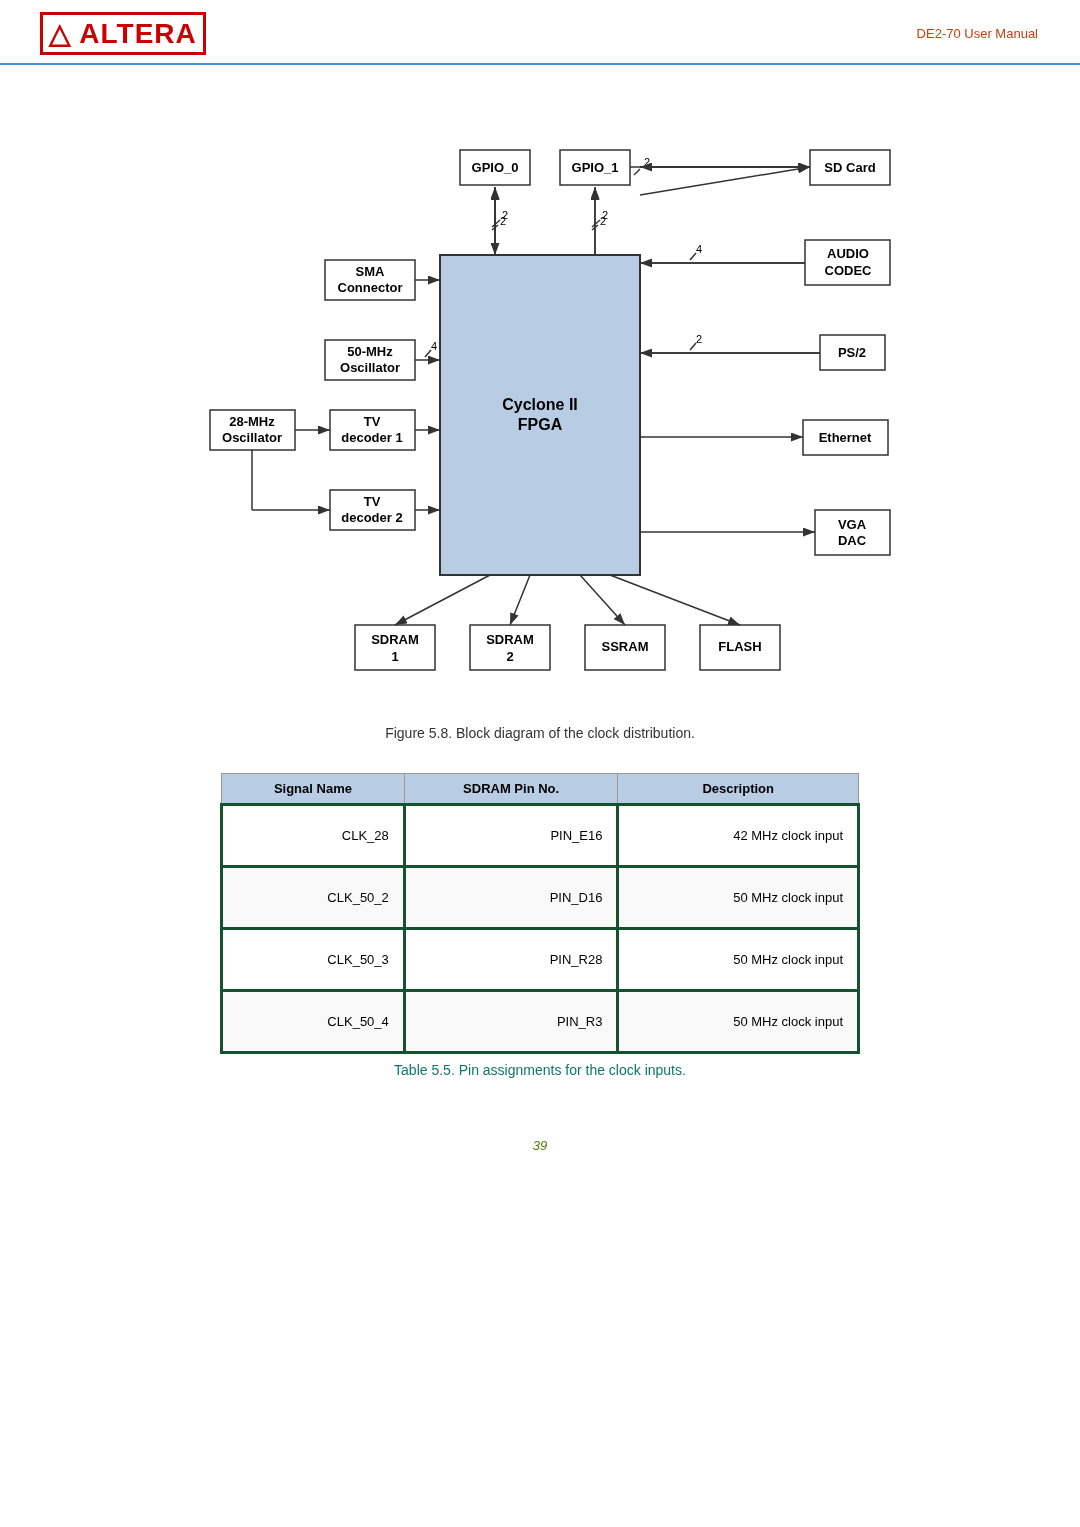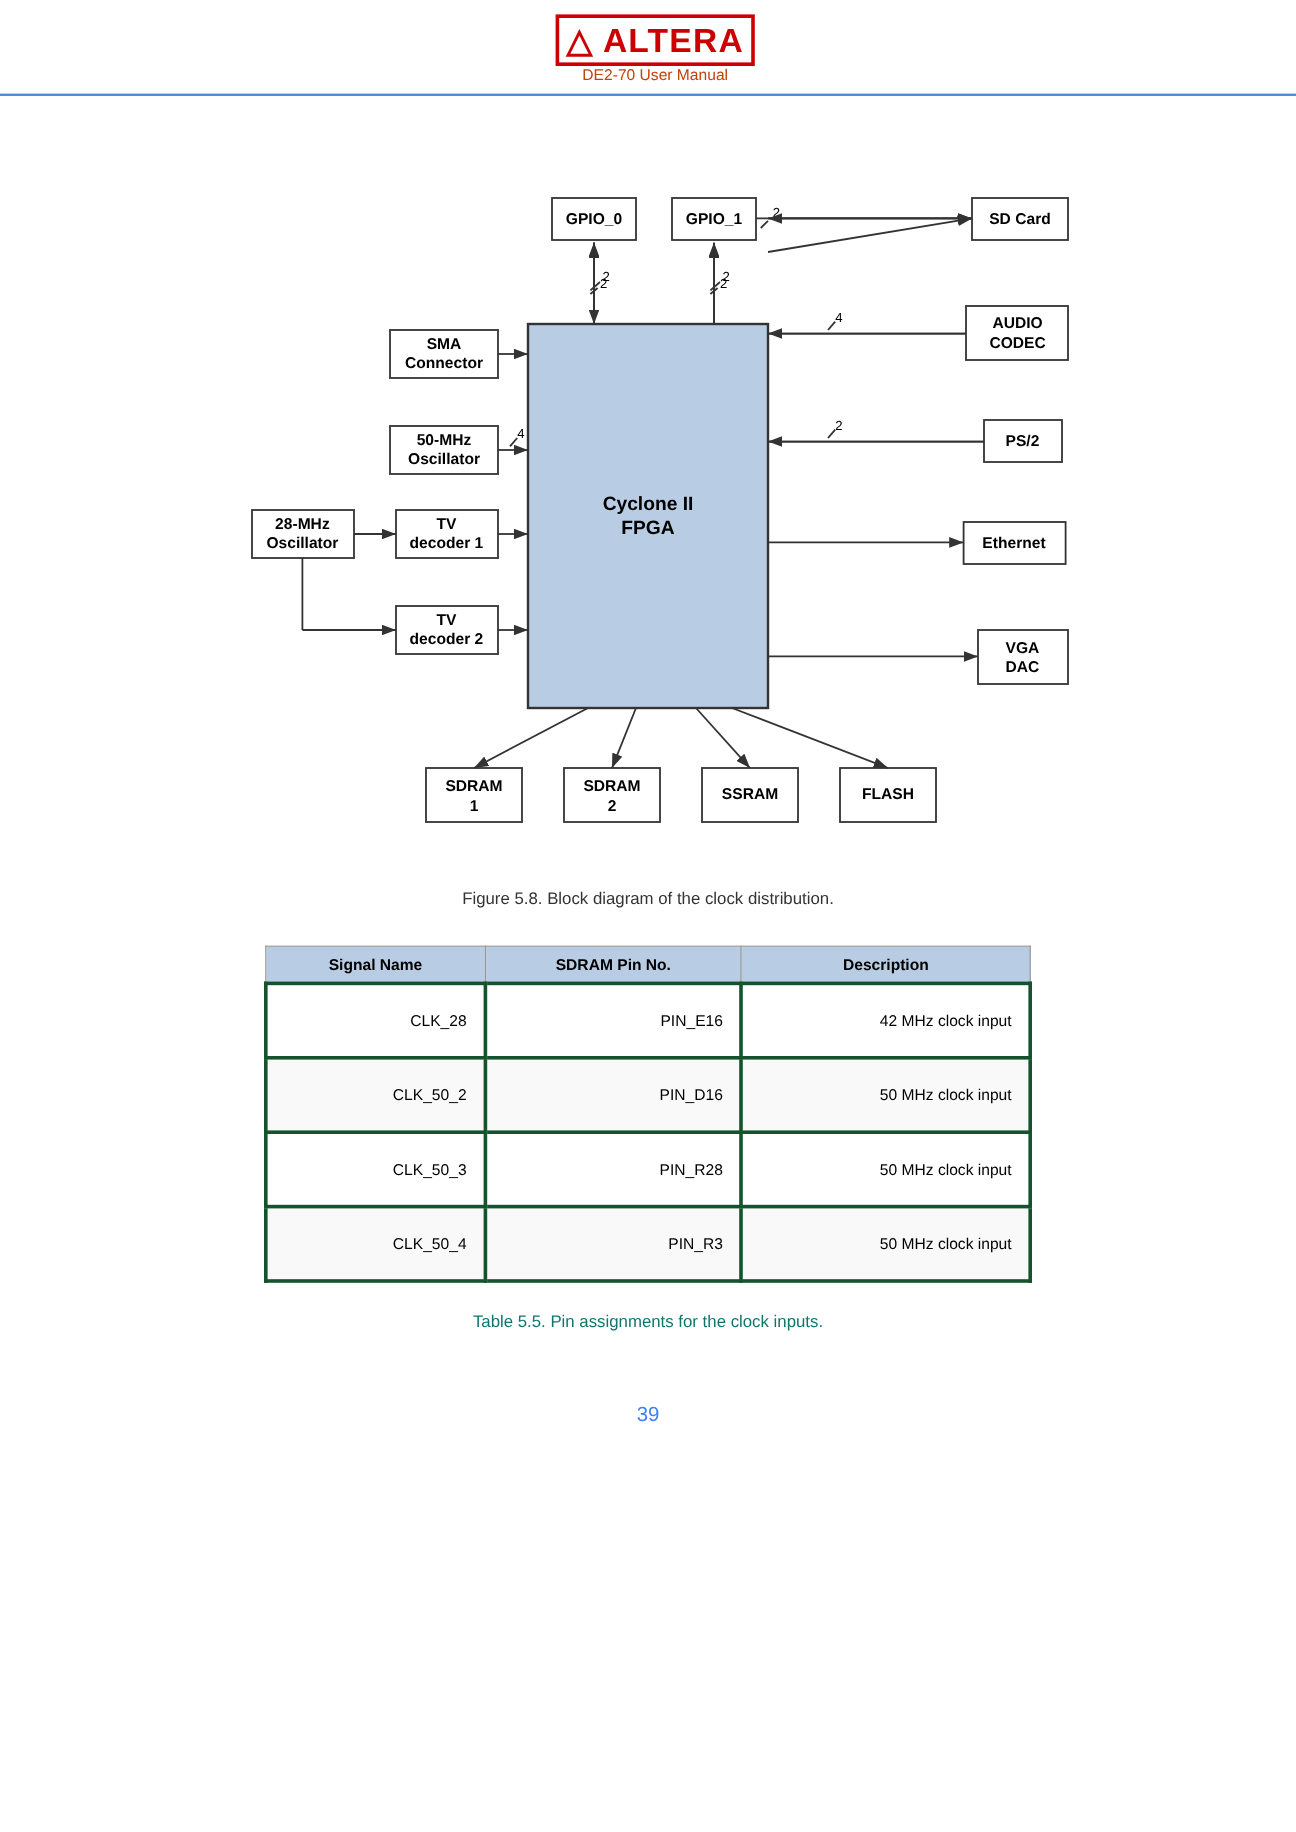--- a/index.html
+++ b/index.html
@@ -10,24 +10,23 @@
       font-family: Arial, Helvetica, sans-serif;
       font-size: 14px;
       color: #000;
     }
 
     
     .header {
       display: flex;
       justify-content: space-between;
       align-items: center;
-      padding: 12px 28px 0 40px;
+      padding: 12px 42px 0 40px;
       border-bottom: 2px solid #4a90d9;
       padding-bottom: 8px;
-      flex-direction: column;
     }
     .altera-logo {
       font-size: 28px;
       font-weight: bold;
       color: #c00;
       font-family: 'Arial Black', Arial, sans-serif;
       letter-spacing: 1px;
       border: 3px solid #c00;
       padding: 2px 6px;
     }
@@ -65,21 +64,21 @@
       text-align: center;
       font-size: 14px;
       color: #333;
       margin-bottom: 32px;
     }
 
     
     .table-wrapper {
       display: flex;
       justify-content: center;
-      margin-bottom: 24px;
+      margin-bottom: 8px;
     }
 
     table {
       border-collapse: collapse;
       width: 640px;
       font-size: 13px;
     }
 
     table th {
       background-color: #b8cce4;
@@ -103,23 +102,24 @@
     .table-caption {
       text-align: center;
       font-size: 14px;
       color: #0f766e;
       margin-bottom: 40px;
     }
 
     
     .page-number {
       text-align: center;
-      font-size: 17px;
-      color: #3b82f6;
+      font-size: 13px;
+      color: #4d7c0f;
       padding: 20px 0;
+      font-style: italic;
     }
   </style>
 </head>
 <body>
 
 <div class="header">
   <div class="altera-logo">
     <span>△</span> <span>ALTERA</span>
   </div>
   <div class="header-title">DE2-70 User Manual</div>

